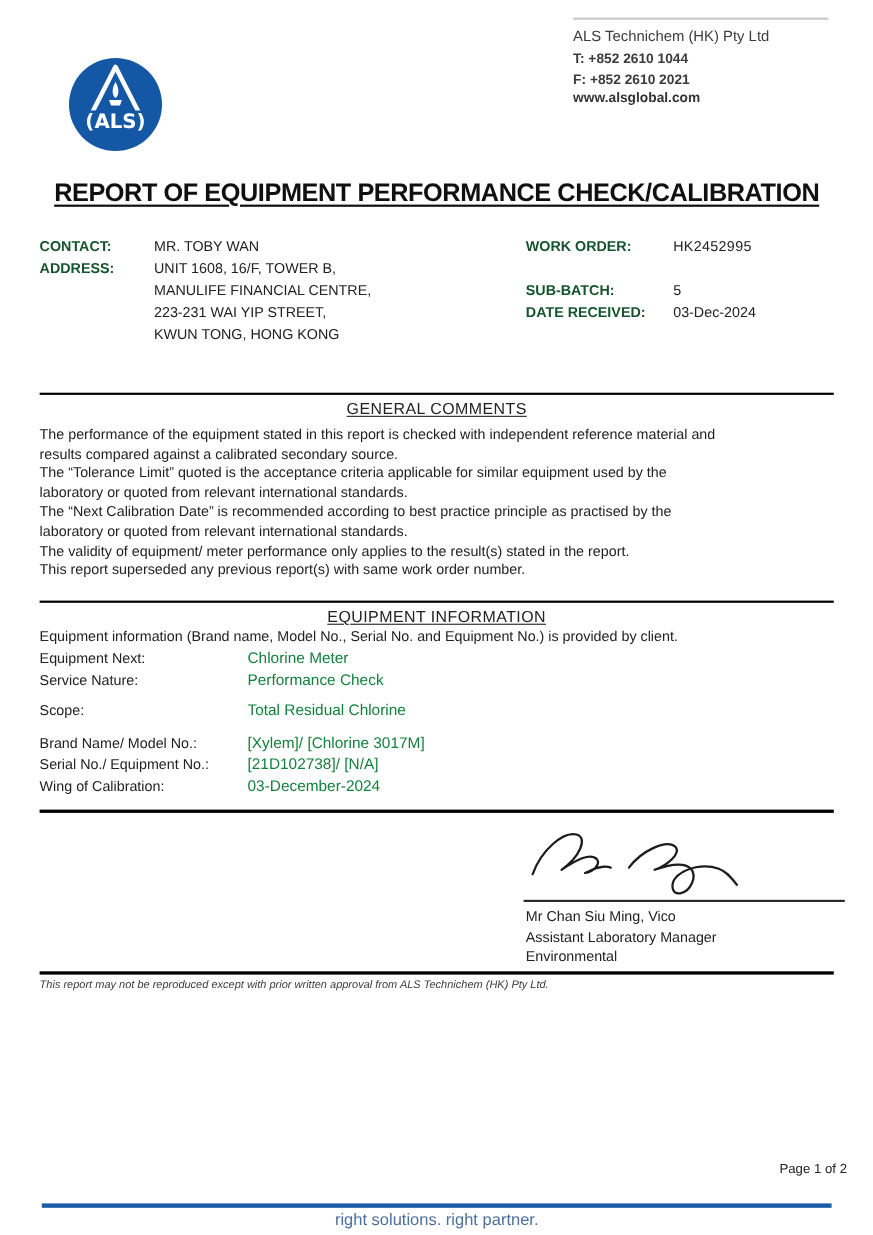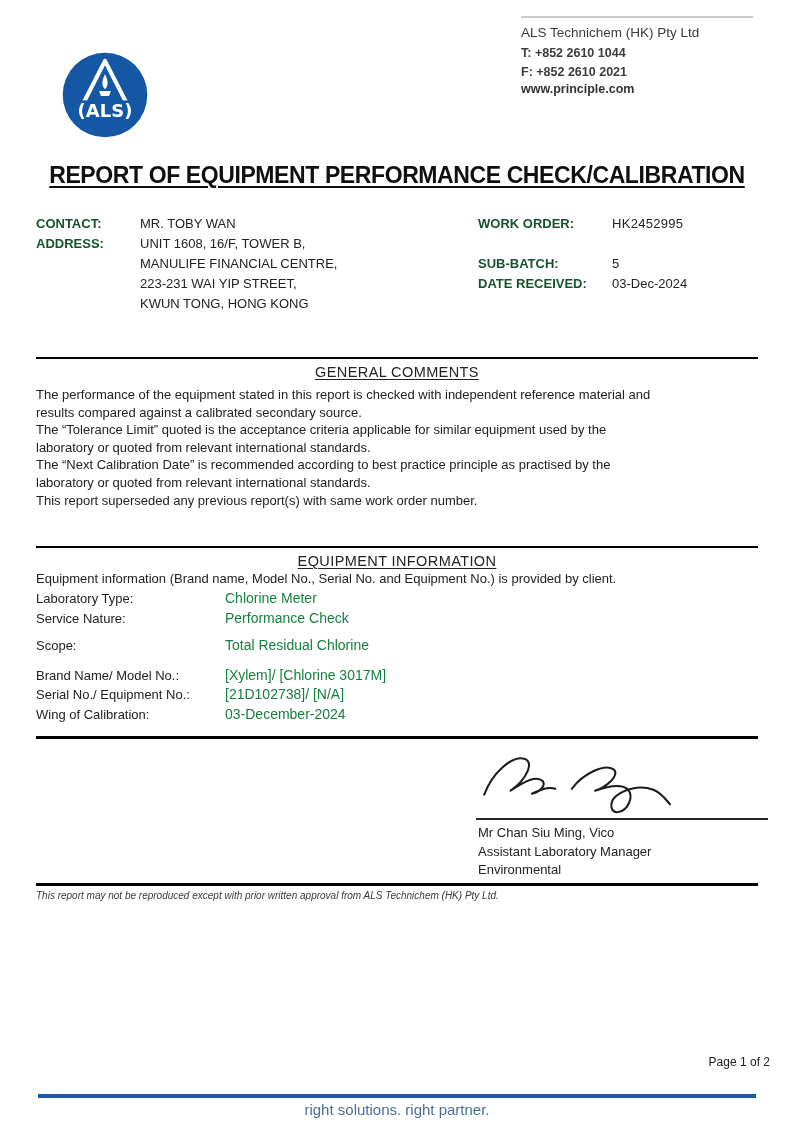--- a/index.html
+++ b/index.html
@@ -90,21 +90,21 @@
       <rect x="17" y="56" width="66" height="19" fill="#1458a5"></rect>
       <text x="50" y="74" text-anchor="middle" font-family="DejaVu Sans, sans-serif" font-size="20" font-weight="bold" fill="#ffffff">(ALS)</text>
     </svg>
   </div>
 
   <div class="company-block">
     <div class="company-topline"></div>
     <div class="company-name">ALS Technichem (HK) Pty Ltd</div>
     <div class="company-tel">T: +852 2610 1044</div>
     <div class="company-tel">F: +852 2610 2021</div>
-    <div class="company-web">www.principle.com</div>
+    <div class="company-web">www.alsglobal.com</div>
   </div>
 
   <div class="report-title">REPORT OF EQUIPMENT PERFORMANCE CHECK/CALIBRATION</div>
 
   <div class="info-left">
     <div class="info-row">
       <span class="lbl">CONTACT:</span>
       <span class="val">MR. TOBY WAN</span>
     </div>
     <div class="info-row">
@@ -143,29 +143,30 @@
 
   <div class="rule rule-1"></div>
   <div class="section-heading gc-heading">GENERAL COMMENTS</div>
   <div class="gc-body">
     <div>The performance of the equipment stated in this report is checked with independent reference material and</div>
     <div>results compared against a calibrated secondary source.</div>
     <div>The “Tolerance Limit” quoted is the acceptance criteria applicable for similar equipment used by the</div>
     <div>laboratory or quoted from relevant international standards.</div>
     <div>The “Next Calibration Date” is recommended according to best practice principle as practised by the</div>
     <div>laboratory or quoted from relevant international standards.</div>
+    <div>The validity of equipment/ meter performance only applies to the result(s) stated in the report.</div>
     <div>This report superseded any previous report(s) with same work order number.</div>
   </div>
 
   <div class="rule rule-2"></div>
   <div class="section-heading ei-heading">EQUIPMENT INFORMATION</div>
   <div class="ei-intro">Equipment information (Brand name, Model No., Serial No. and Equipment No.) is provided by client.</div>
   <div class="ei-rows">
     <div class="ei-row">
-      <span class="lbl">Laboratory Type:</span>
+      <span class="lbl">Equipment Next:</span>
       <span class="val">Chlorine Meter</span>
     </div>
     <div class="ei-row">
       <span class="lbl">Service Nature:</span>
       <span class="val">Performance Check</span>
     </div>
     <div class="ei-row ei-gap-sm">
       <span class="lbl">Scope:</span>
       <span class="val">Total Residual Chlorine</span>
     </div>

